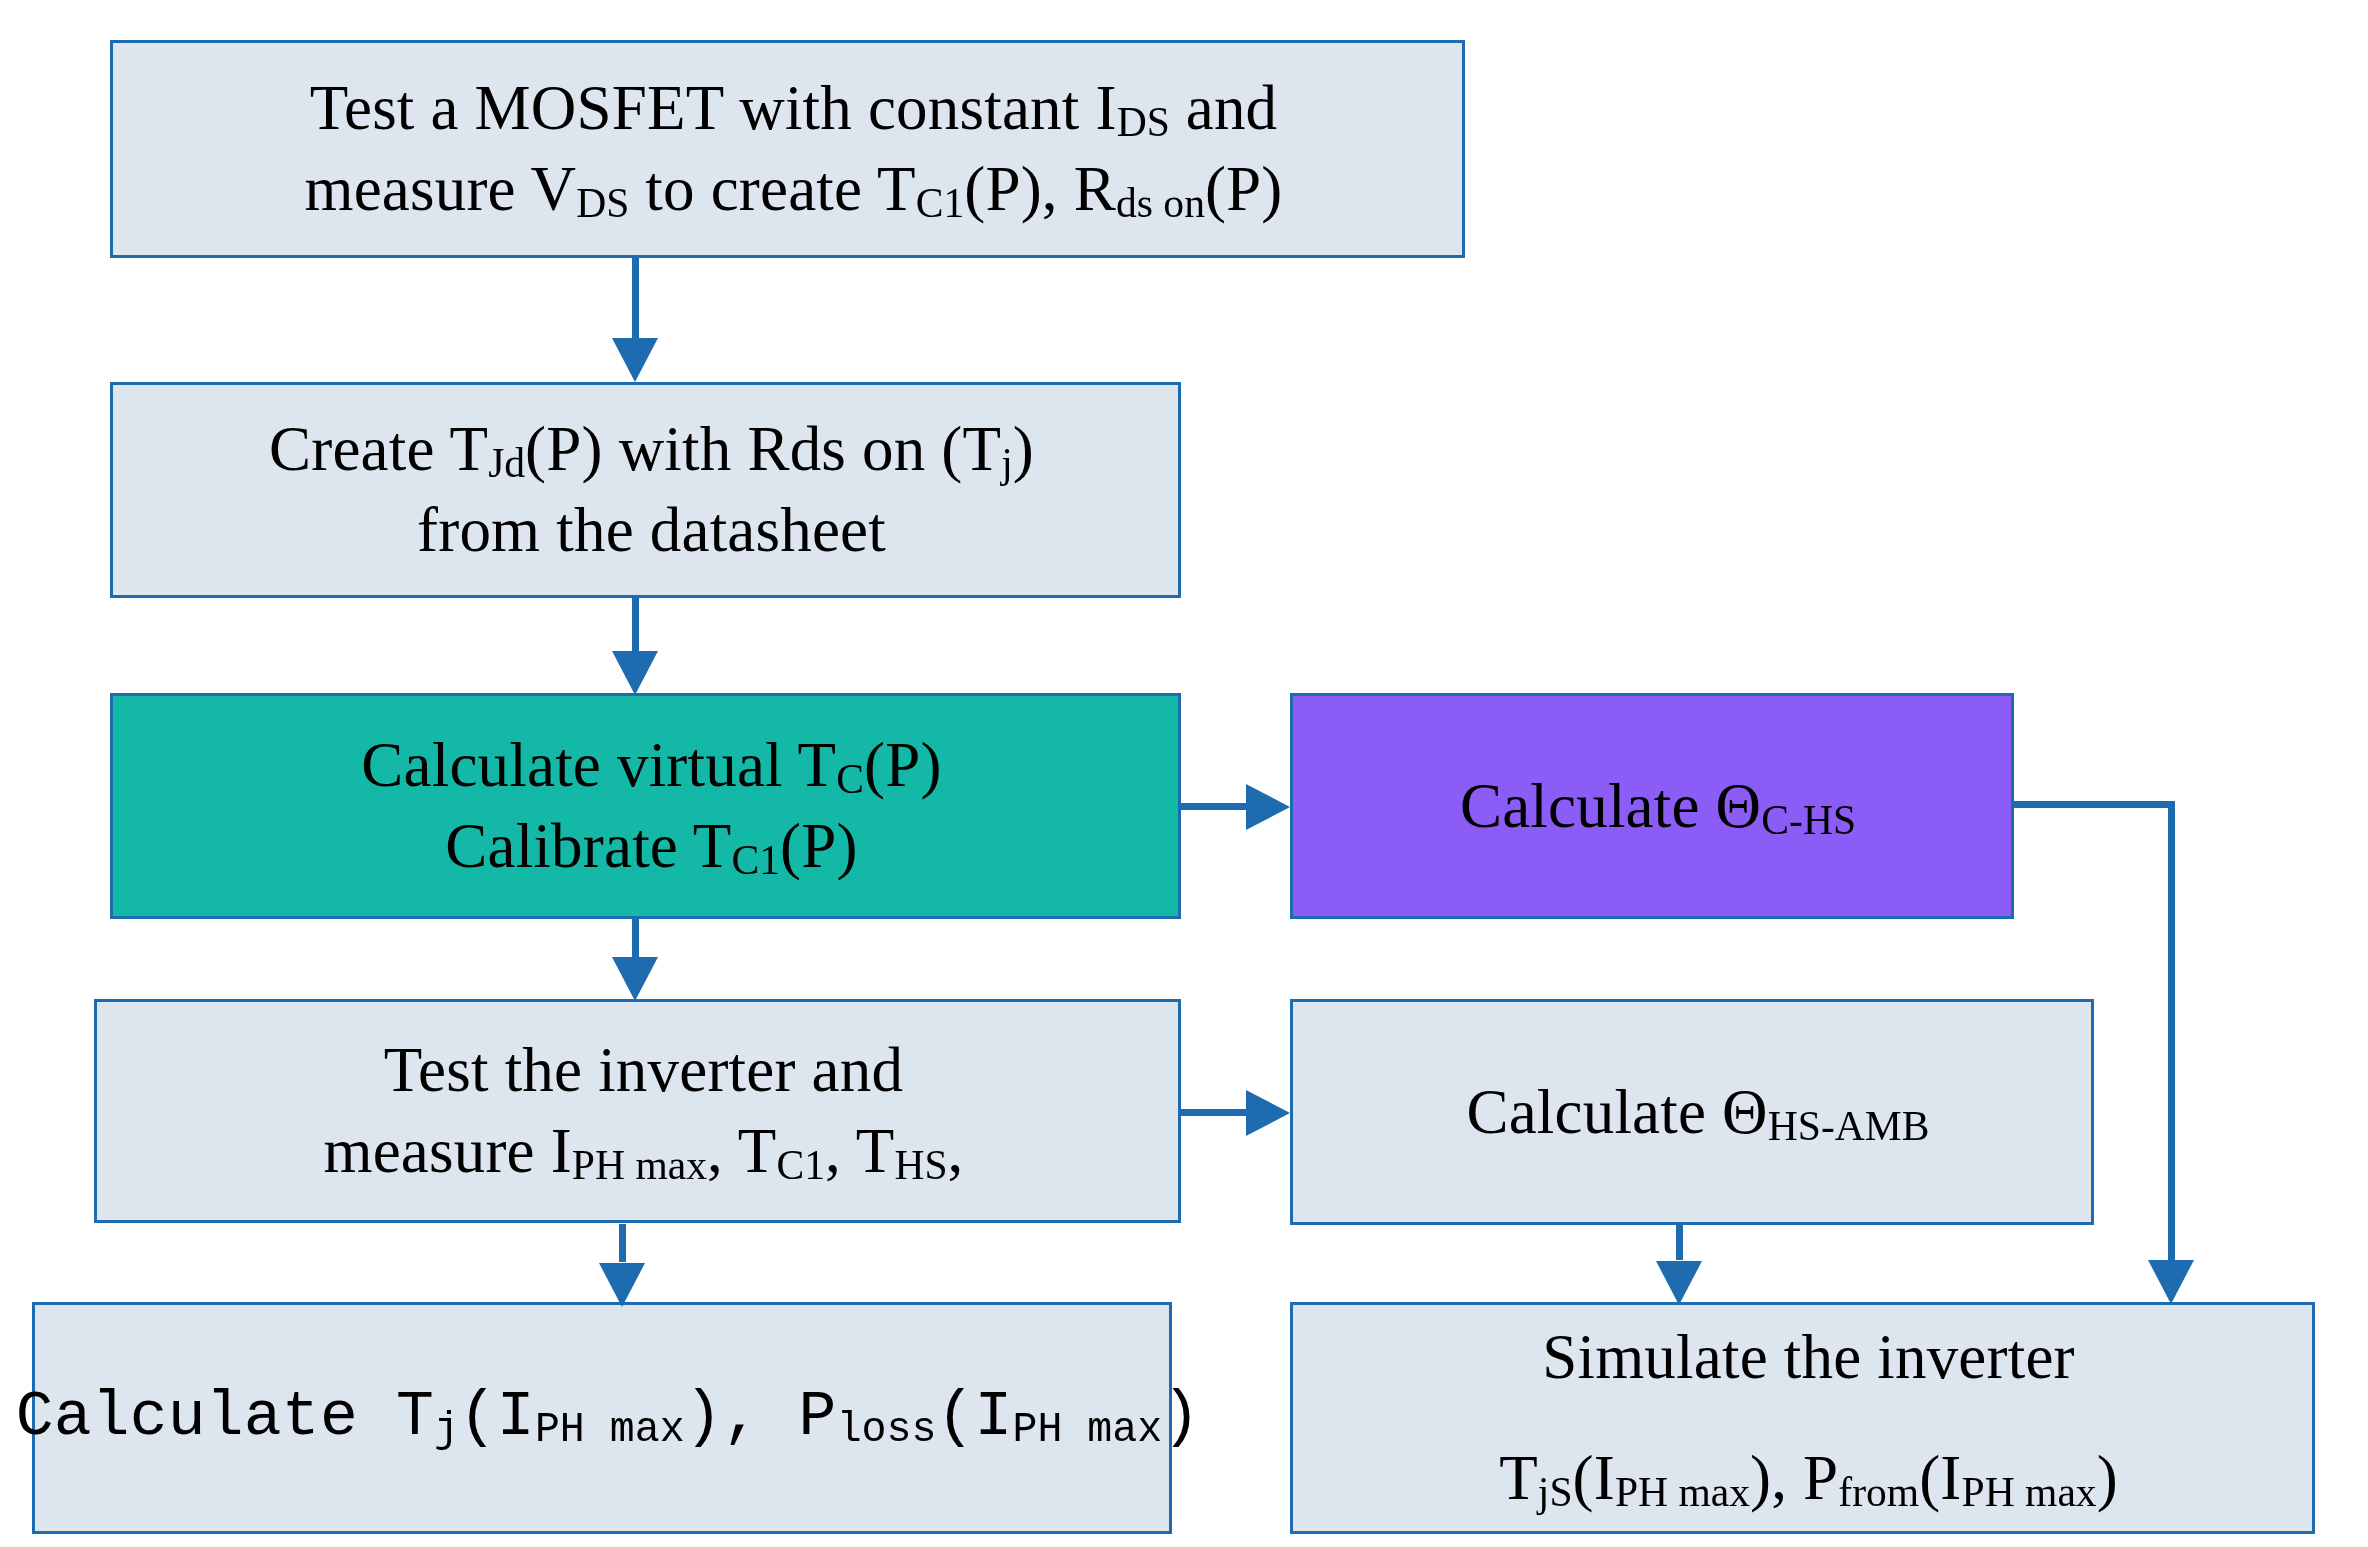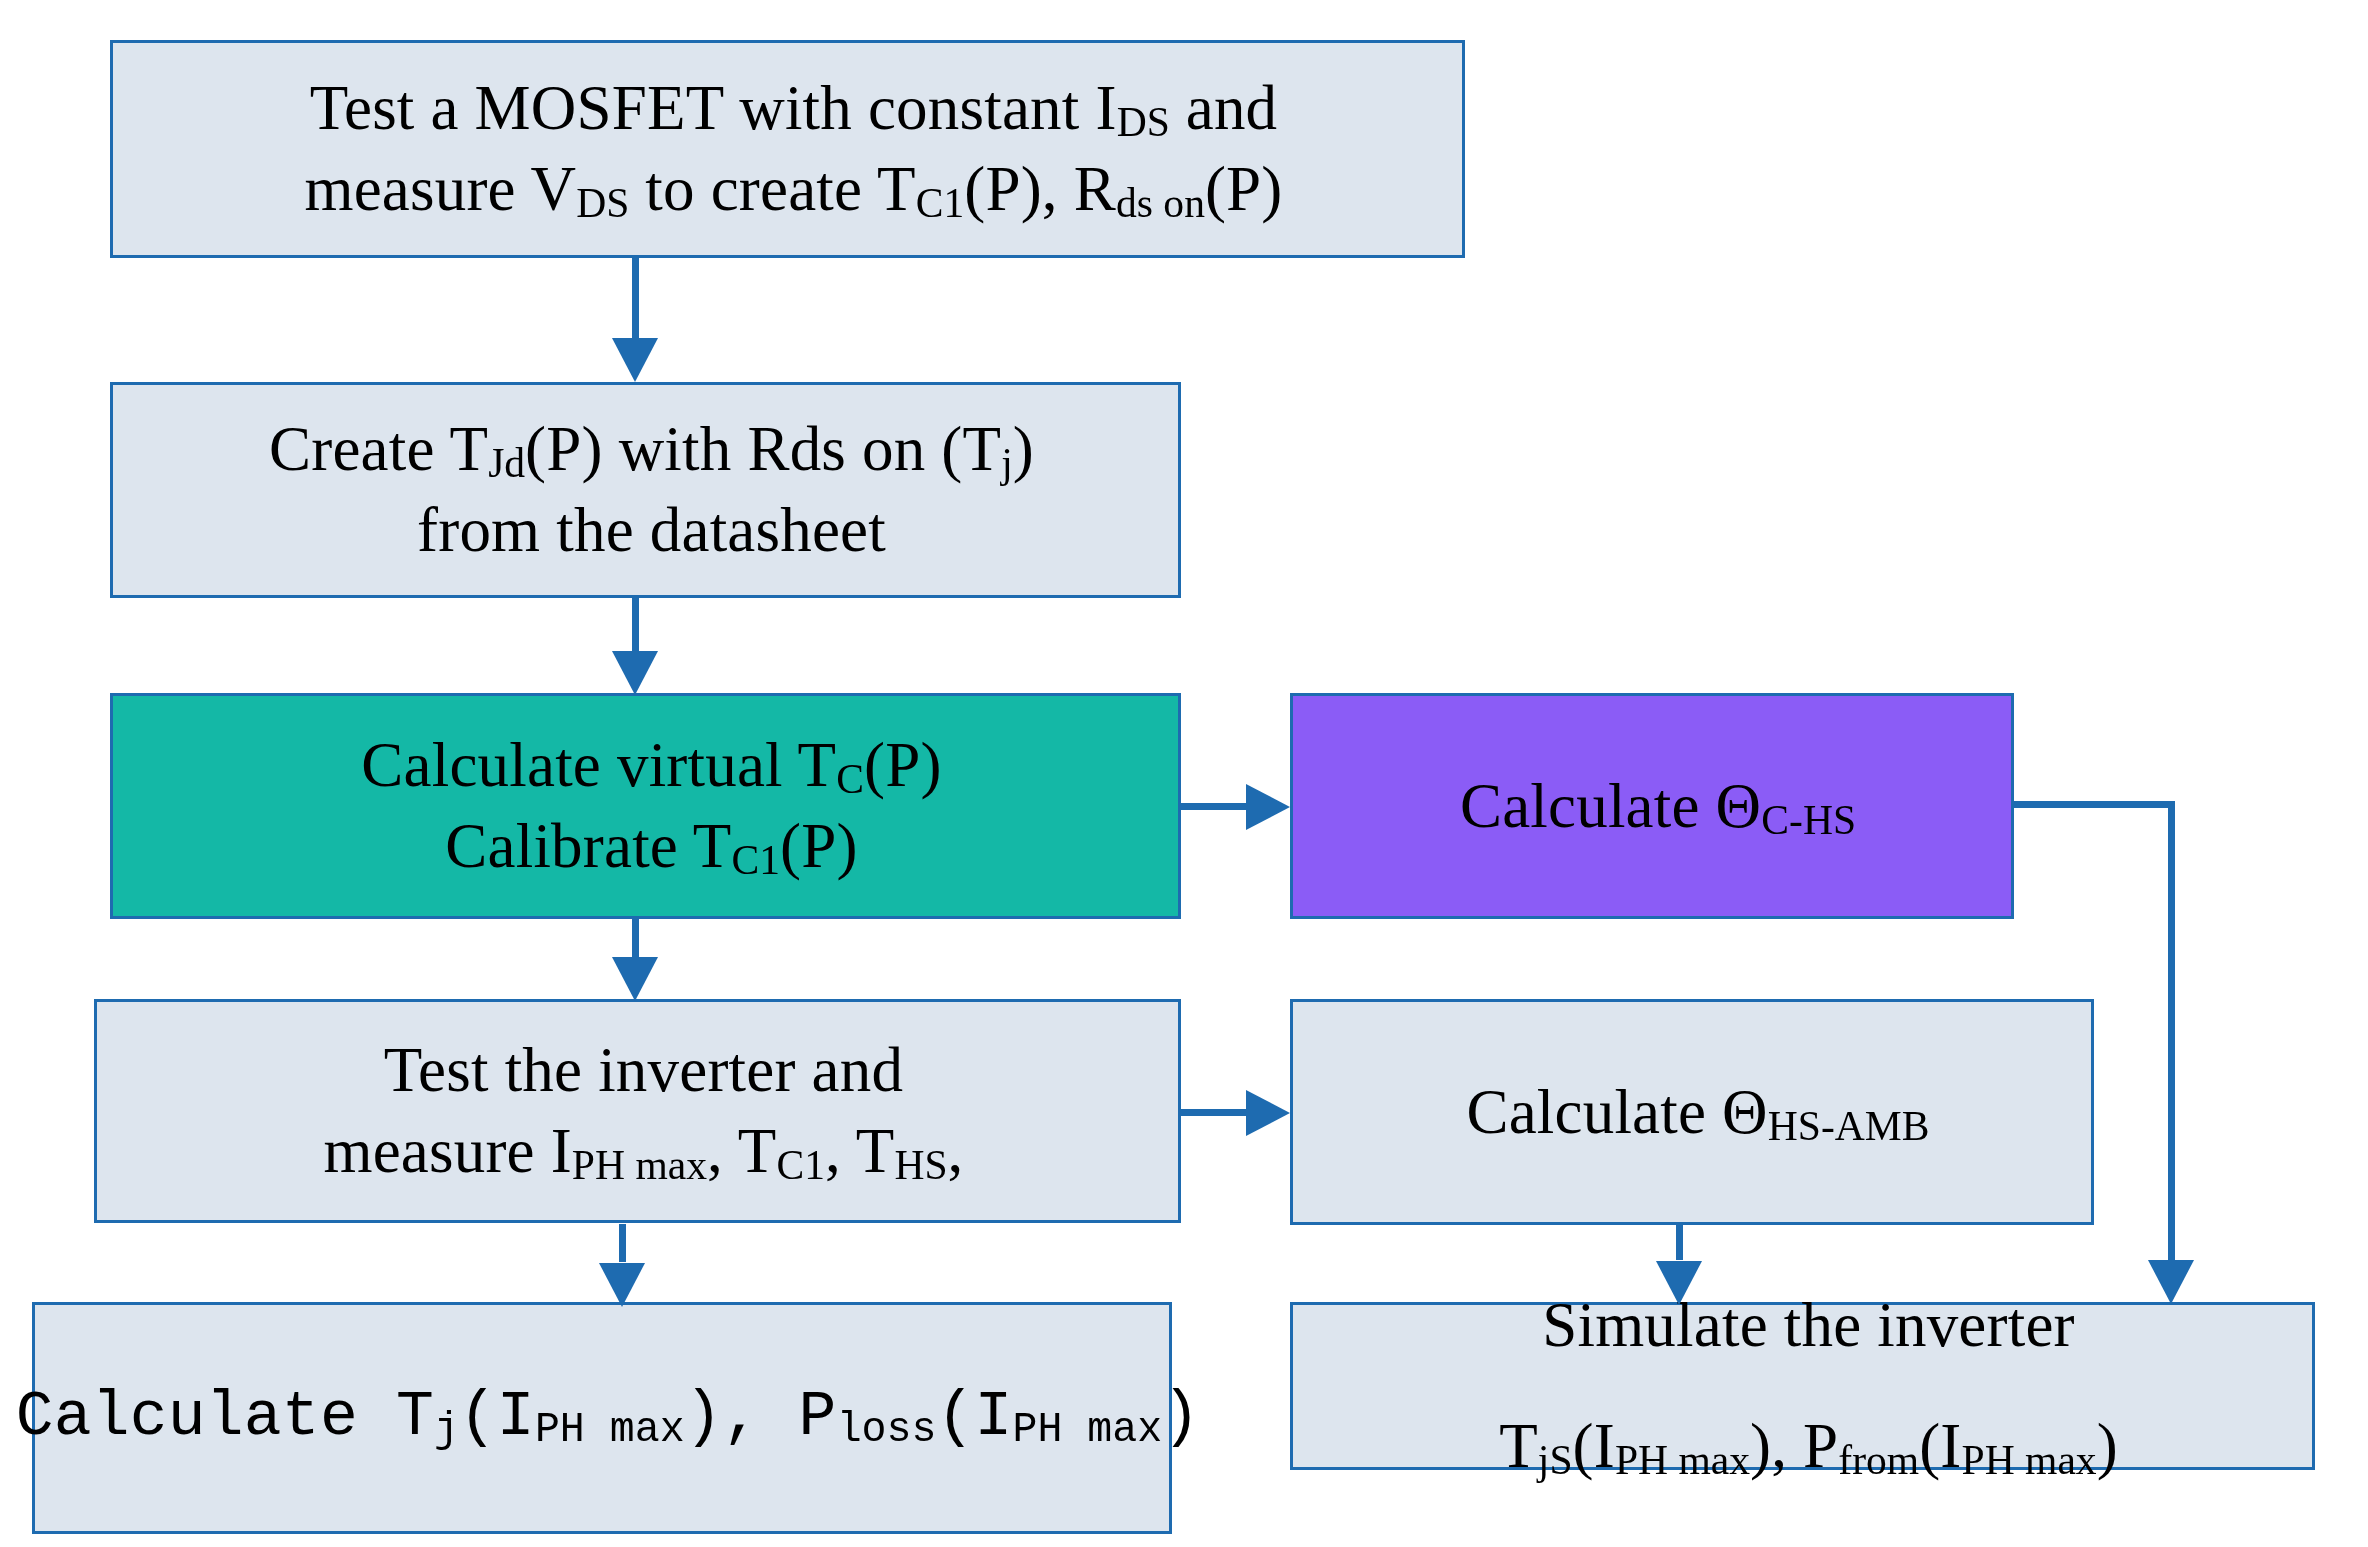--- a/index.html
+++ b/index.html
@@ -43,21 +43,21 @@
     letter-spacing: 0;
   }
   
   #n-test-mosfet   { left: 110px;  top: 40px;   width: 1355px; height: 218px; }
   #n-create-tjd    { left: 110px;  top: 382px;  width: 1071px; height: 216px; }
   #n-calc-virtual  { left: 110px;  top: 693px;  width: 1071px; height: 226px; }
   #n-calc-chs      { left: 1290px; top: 693px;  width: 724px;  height: 226px; }
   #n-test-inverter { left: 94px;   top: 999px; width: 1087px; height: 224px; }
   #n-calc-hsamb    { left: 1290px; top: 999px; width: 804px;  height: 226px; }
   #n-calc-tj       { left: 32px;   top: 1302px; width: 1140px; height: 232px; font-family: Liberation Mono, monospace; }
-  #n-sim-inverter  { left: 1290px; top: 1302px; width: 1025px; height: 168px; gap: 40px; }
+  #n-sim-inverter  { left: 1290px; top: 1302px; width: 1025px; height: 232px; gap: 40px; }
 
   
   .conn {
     position: absolute;
     background: #1e6bb0;
   }
   .v-line { width: 6.7px; }
   .h-line { height: 6.7px; }
   .arrow-down {
     position: absolute;

